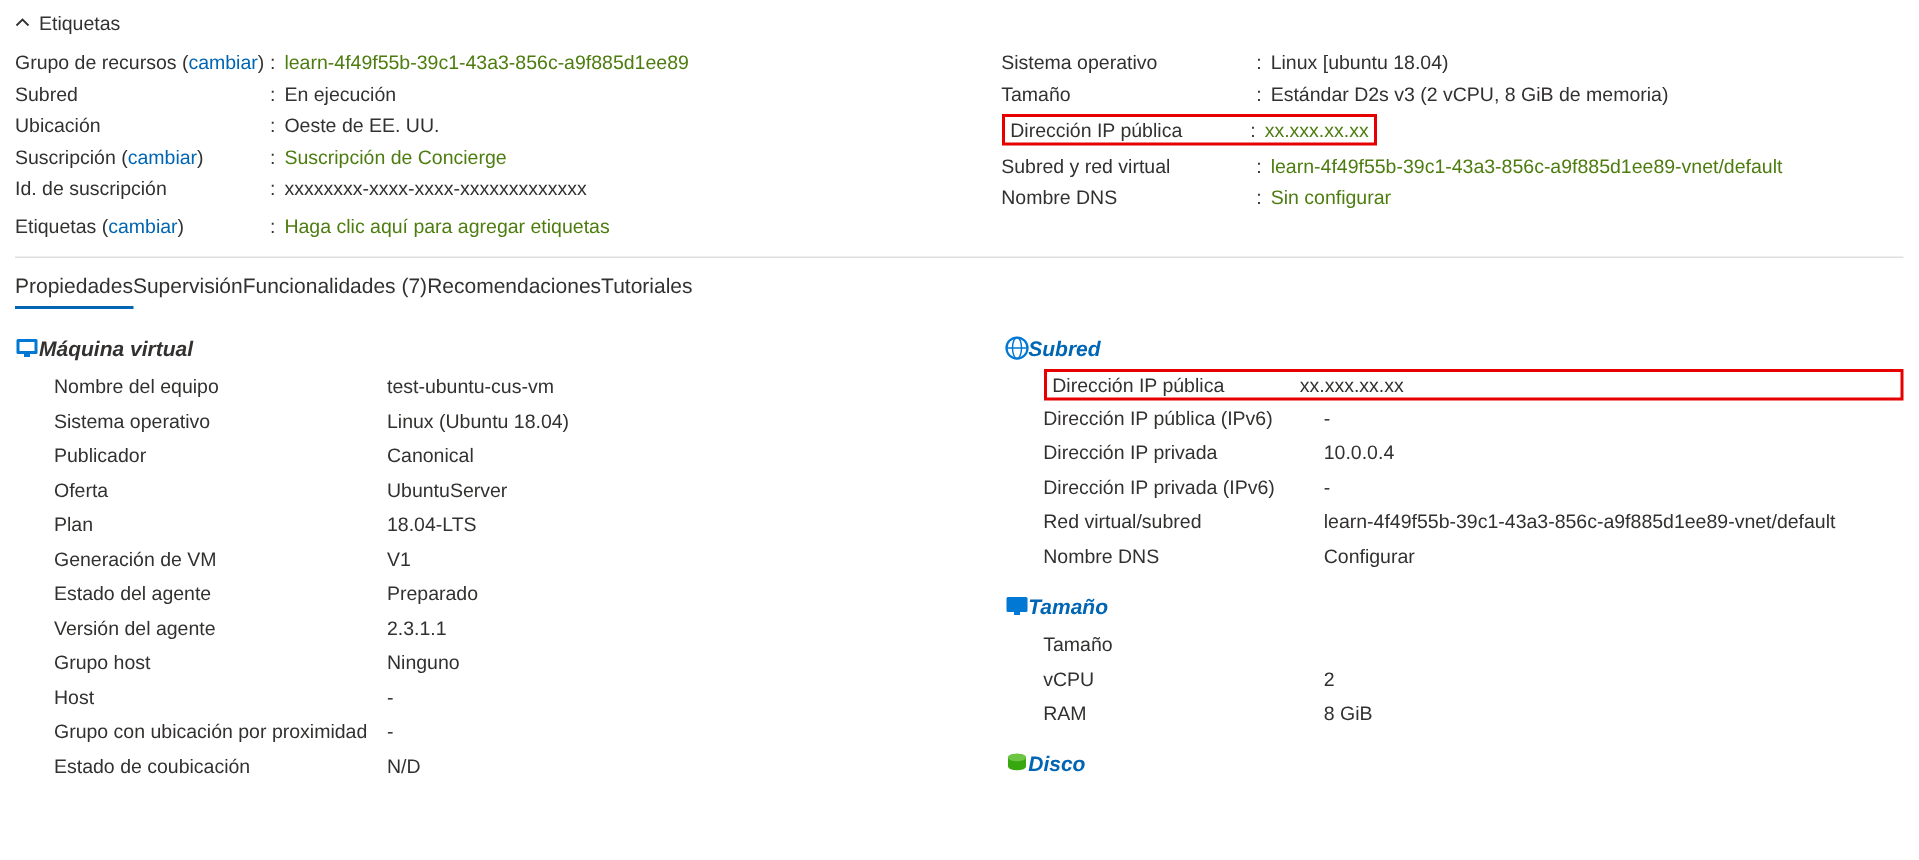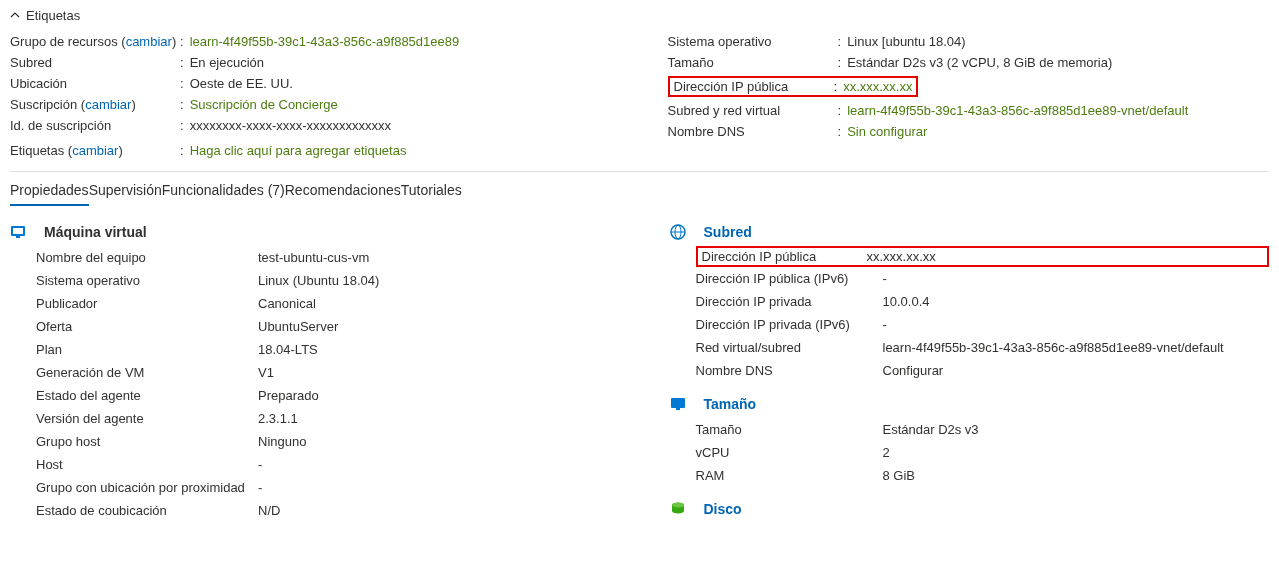--- a/index.html
+++ b/index.html
@@ -16,21 +16,21 @@
   .link { color: #4d7c0f; text-decoration: none; cursor: pointer; }
   .paren-link { color: #0065b3; cursor: pointer; }
   .highlight-box { border: 2px solid #e60000; padding: 1px 4px; display: inline-flex; align-items: baseline; }
   .highlight-row { border: 2px solid #e60000; display:flex; align-items:baseline; padding:1px 4px;}
   hr.sep { border: none; border-top: 1px solid #e1dfdd; margin: 4px 0 0 0; }
   .tabs { display: flex; padding: 10px 0 0 0; font-size: 14px; }
   .tab { padding-bottom: 6px; cursor: pointer; color:#323130;}
   .tab.active { border-bottom: 2px solid #0065b3; color:#323130; font-weight:400;}
   .props-body { display: flex; gap: 60px; padding-top: 18px; }
   .props-col { flex: 1; }
-  .section-head { display:flex; align-items:center; gap:18px; margin-bottom:6px;}
+  .section-head { display:flex; align-items:center; gap:0; margin-bottom:6px;font-style:italic;}
   .section-icon { width:16px; height:16px; display:inline-flex; align-items:center; justify-content:center;}
   .section-title { font-weight:600; font-size:14px; color:#323130;}
   .section-title.link { color:#0065b3; font-weight:600;}
   .prow { display:flex; align-items:baseline; padding:4px 0 4px 26px; font-size:13px;gap:12px;}
   .prow .plabel { width:210px; color:#323130;}
   .prow .pvalue { flex:1; color:#323130;}
   .icon-vm svg, .icon-net svg, .icon-size svg, .icon-disk svg { width:16px; height:16px; }
 </style>
 </head>
 <body>
@@ -226,21 +226,20 @@
       <span class="section-icon icon-size">
         <svg viewBox="0 0 16 16">
             <rect x="1" y="2" width="14" height="10" rx="1" fill="#0078d4"></rect>
             <rect x="6" y="12" width="4" height="2" fill="#0078d4"></rect>
           </svg>
       </span>
       <span class="section-title link">Tamaño</span>
     </div>
     <div class="prow">
         <span class="plabel" style="width:175px">Tamaño</span>
-        <span class="pvalue">Estándar D2s v3</span>
       </div>
     <div class="prow">
         <span class="plabel" style="width:175px">vCPU</span>
         <span class="pvalue">2</span>
       </div>
     <div class="prow">
         <span class="plabel" style="width:175px">RAM</span>
         <span class="pvalue">8 GiB</span>
       </div>
 

